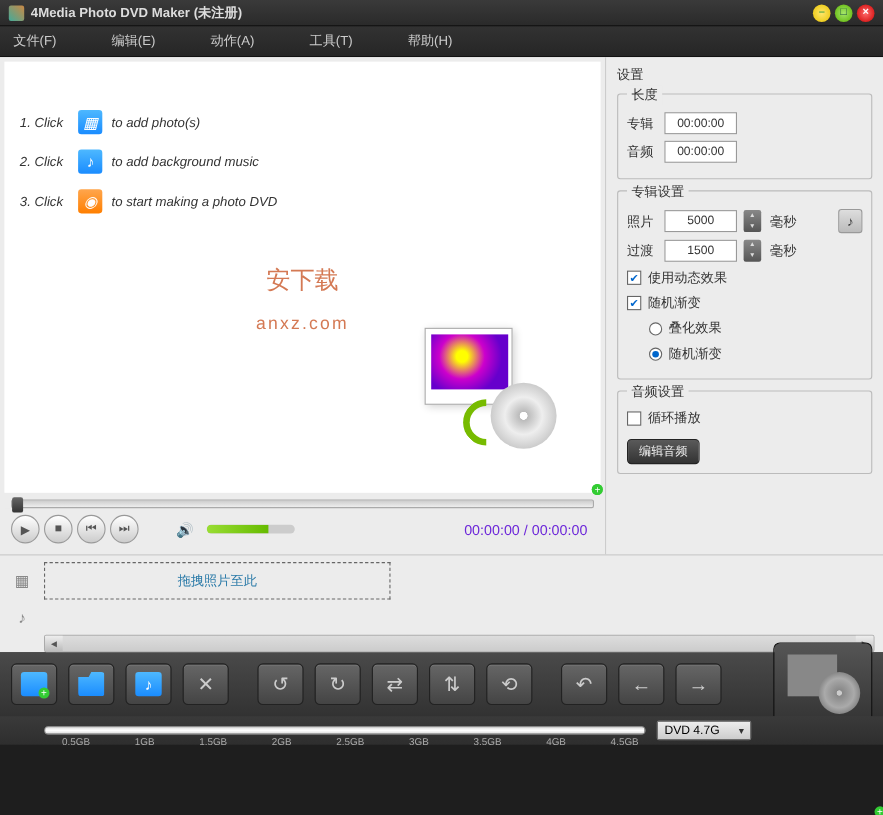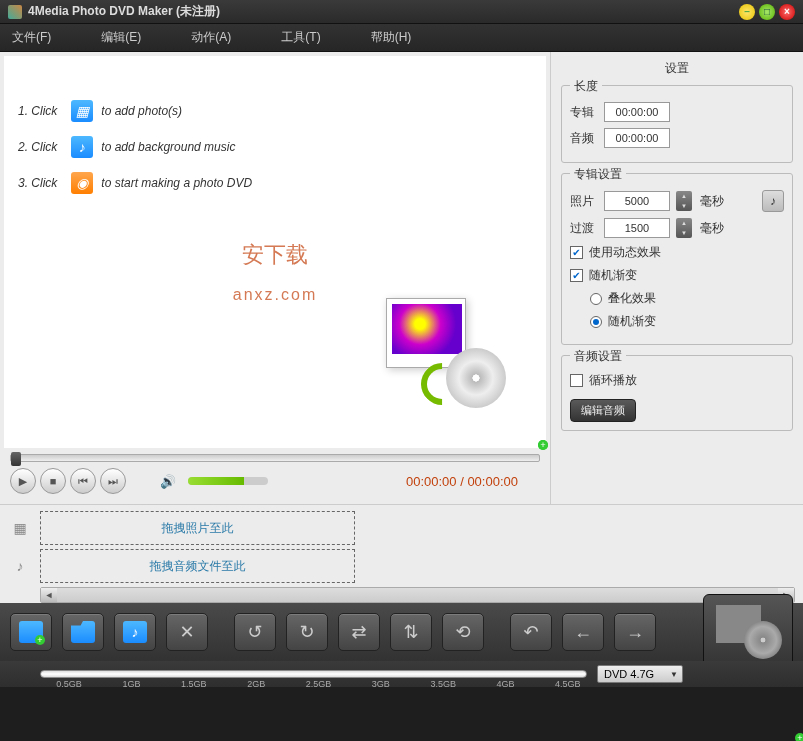--- a/index.html
+++ b/index.html
@@ -43,25 +43,25 @@
 .scrubber { background: #ececec; padding: 2px 6px 0 6px; }
 .scrub-bar { height: 8px; background: linear-gradient(#ccc,#eee); border: 1px solid #aaa; border-radius: 2px; position: relative; }
 .scrub-handle { position: absolute; left: 0; top: -3px; width: 10px; height: 14px; background: linear-gradient(#666,#333); border-radius: 2px; }
 
 
 .transport { display: flex; align-items: center; padding: 6px; background: #ececec; gap: 4px; }
 .tbtn { width: 26px; height: 26px; border-radius: 50%; background: linear-gradient(#fff,#ccc); border: 1px solid #999; display: flex; align-items: center; justify-content: center; color: #555; cursor: pointer; font-size: 11px; }
 .vol-icon { margin-left: 30px; color: #555; font-size: 13px; }
 .vol-bar { width: 80px; height: 8px; background: #ccc; border-radius: 4px; margin: 0 8px; position: relative; overflow: hidden; }
 .vol-fill { position: absolute; left: 0; top: 0; bottom: 0; width: 70%; background: linear-gradient(90deg,#9d3,#6b0); }
-.time { margin-left: auto; color: #c2410c; font-size: 13px; margin-right: 22px; }
+.time { margin-left: auto; color: #6d28d9; font-size: 13px; margin-right: 6px; }
 
 
 .settings { width: 253px; background: #ececec; border-left: 1px solid #ccc; padding: 8px 10px; font-size: 12px; color: #333; }
-.settings-title { margin-bottom: 8px; font-size: 12px; text-align: center; }
+.settings-title { margin-bottom: 8px; font-size: 12px; }
 .fieldset { border: 1px solid #bbb; border-radius: 3px; margin-bottom: 10px; padding: 10px 8px 8px 8px; position: relative; }
 .fieldset .legend { position: absolute; top: -8px; left: 8px; background: #ececec; padding: 0 4px; font-size: 12px; }
 .row { display: flex; align-items: center; margin: 6px 0; gap: 6px; }
 .row label { width: 28px; }
 .num-input { width: 66px; height: 20px; border: 1px solid #999; background: #fff; text-align: center; font-size: 11px; display: flex; align-items: center; justify-content: center; }
 .spinner { width: 16px; height: 20px; background: linear-gradient(#888,#555); border-radius: 2px; display: flex; flex-direction: column; }
 .spinner div { flex: 1; display:flex; align-items:center; justify-content:center; color:#ddd; font-size:6px; cursor:pointer;}
 .unit { margin-left: 2px; }
 .music-btn { margin-left: auto; width: 22px; height: 22px; background: linear-gradient(#ddd,#bbb); border: 1px solid #999; border-radius: 3px; display: flex; align-items: center; justify-content: center; cursor: pointer; }
 .chk-row { display: flex; align-items: center; margin: 6px 0; gap: 6px; }
@@ -239,21 +239,20 @@
   </div>
 </div>
 
 <div class="timeline">
   <div class="tl-row">
     <div class="tl-icon">▦</div>
     <div class="tl-drop">拖拽照片至此</div>
   </div>
   <div class="tl-row">
     <div class="tl-icon">♪</div>
-    <div class="tl-drop">拖拽音频文件至此</div>
   </div>
   <div class="tl-scroll">
     <div class="sbtn l">◄</div>
     <div class="sbtn r">►</div>
   </div>
 </div>
 
 <div class="toolbar">
   <div class="tool primary">
       <div class="ic ic-add-photo">

